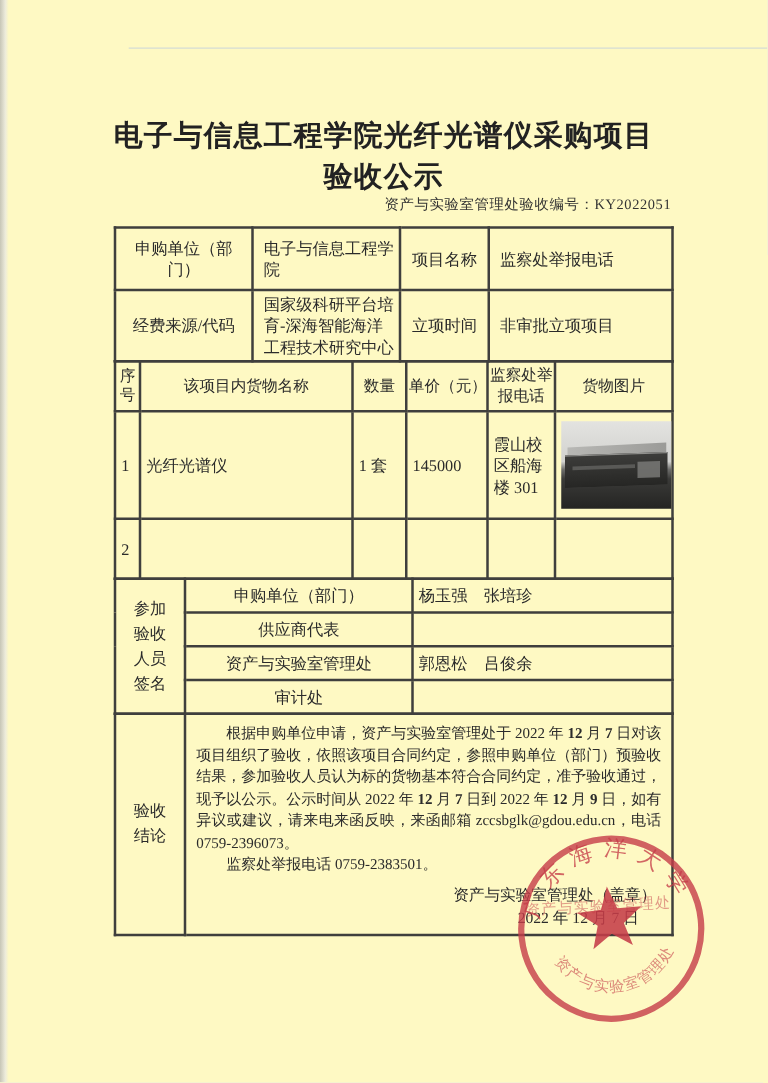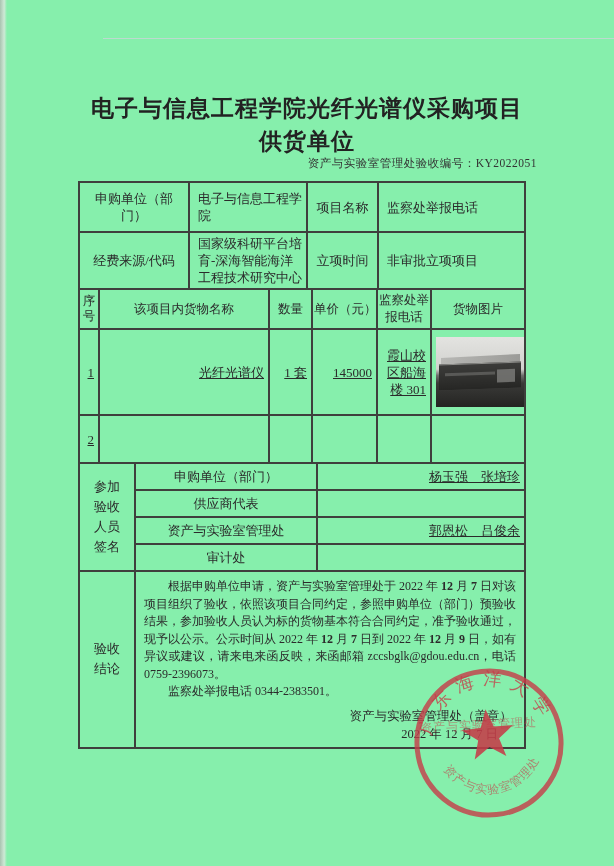--- a/index.html
+++ b/index.html
@@ -4,21 +4,21 @@
 <style>
   * { margin:0; padding:0; box-sizing:border-box; }
   html,body { width:614px; height:866px; }
   body {
     background:#e8e8e6;
     font-family:"Liberation Serif","DejaVu Serif",serif;
     color:#2b2b2b;
   }
   .page {
     position:relative; width:614px; height:866px;
-    background:#86efac; overflow:hidden;
+    background:#fef9c3; overflow:hidden;
   }
   .edge-shadow {
     position:absolute; left:0; top:0; bottom:0; width:7px;
     background:linear-gradient(90deg, #b5b5b2, #e6e6e3 60%, rgba(255,255,255,0));
     opacity:.75;
   }
   .scan-line {
     position:absolute; top:38px; left:103px; right:0; height:1px;
     background:#c9d4d8; opacity:.8;
   }
@@ -27,33 +27,33 @@
     text-align:center;
     font-family:"Liberation Sans","DejaVu Sans",sans-serif;
     font-weight:bold; font-size:23px; line-height:33px; letter-spacing:1px;
     color:#222;
   }
   .ref-line {
     position:absolute; top:156px; right:77px;
     font-size:11.5px; color:#333; letter-spacing:.5px;
   }
   .doc {
-    position:absolute; top:181px; left:78px; width:520px;
+    position:absolute; top:181px; left:91px; width:520px;
   }
   table { border-collapse:collapse; width:446px; table-layout:fixed; }
   table + table { margin-top:-2px; }
   td {
     border:2px solid #3f3f3d;
     font-size:13px; line-height:17px;
     padding:2px 4px; vertical-align:middle;
     word-break:break-all;
   }
   .lbl { text-align:center; }
   .val { padding-left:8px; }
-  .ctr { text-align:right;text-decoration:underline; }
+  .ctr { text-align:left; }
   .nowrap { white-space:nowrap; }
   .vstack { display:inline-block; width:2em; text-align:center; line-height:20px; }
   .vstack-sm { display:inline-block; width:1em; text-align:right; line-height:15px; }
   .goods-head td { text-align:center; font-size:12.5px; padding:2px 1px; }
   
   .photo {
     width:88px; height:70px; margin:2px auto; position:relative; overflow:hidden;
     background:linear-gradient(180deg,#e3e3e0 0%,#d2d2cf 46%,#6e6e6c 55%,#3a3a38 66%,#242422 100%);
   }
   .photo-top {
@@ -99,21 +99,21 @@
 </head>
 <body>
 
 <div class="page">
 
   <div class="edge-shadow"></div>
   <div class="scan-line"></div>
 
   <div class="title">
     <div>电子与信息工程学院光纤光谱仪采购项目</div>
-    <div>供货单位</div>
+    <div>验收公示</div>
   </div>
 
   <div class="ref-line">资产与实验室管理处验收编号：KY2022051</div>
 
   <div class="doc">
 
     <table>
       <colgroup>
           <col style="width:110px">
           <col style="width:118px">
@@ -215,21 +215,21 @@
           <col style="width:56px">
           <col style="width:390px">
         </colgroup>
       <tbody>
           <tr>
         <td class="lbl">
           <span class="vstack">验收结论</span>
         </td>
         <td class="concl-cell">
           <div class="concl-text"><span>根据申购单位申请，资产与实验室管理处于 2022 年 </span><span class="b">12</span><span> 月 </span><span class="b">7</span><span> 日对该项目组织了验收，依照该项目合同约定，参照申购单位（部门）预验收结果，参加验收人员认为标的货物基本符合合同约定，准予验收通过，现予以公示。公示时间从 2022 年 </span><span class="b">12</span><span> 月 </span><span class="b">7</span><span> 日到 2022 年 </span><span class="b">12</span><span> 月 </span><span class="b">9</span><span> 日，如有异议或建议，请来电来函反映，来函邮箱 zccsbglk@gdou.edu.cn，电话 0759-2396073。</span></div>
-          <div class="concl-report">监察处举报电话 0344-2383501。</div>
+          <div class="concl-report">监察处举报电话 0759-2383501。</div>
           <div class="stamp-block">
             <div>资产与实验室管理处（盖章）</div>
             <div class="stamp-date">2022 年 12 月 7 日</div>
           </div>
         </td>
       </tr>
     </tbody>
       </table>
 
   </div>

